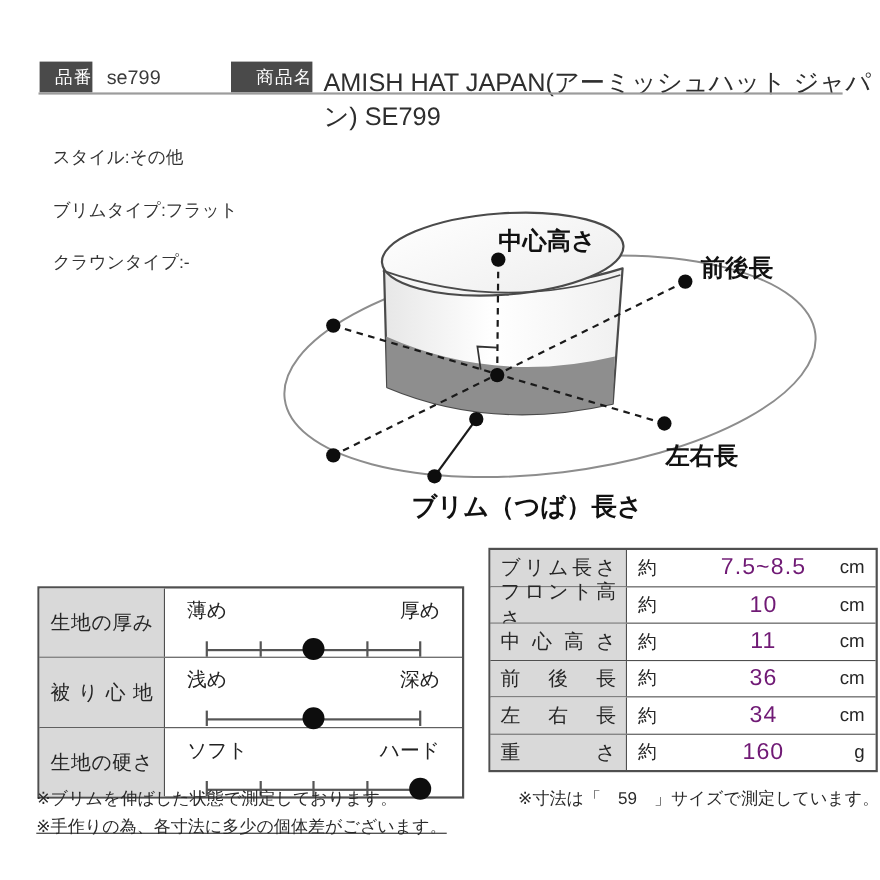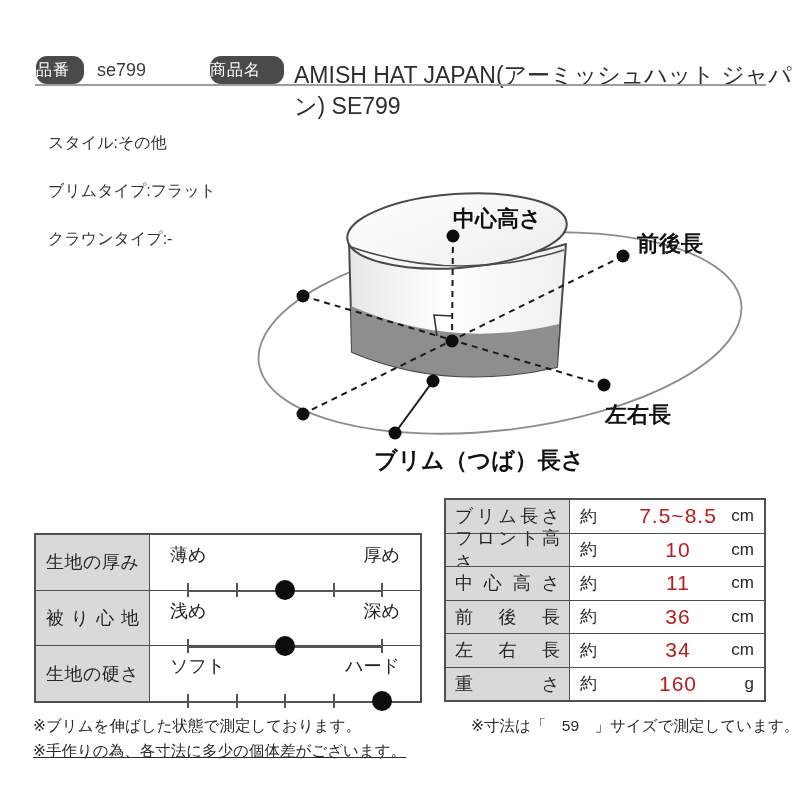--- a/index.html
+++ b/index.html
@@ -4,67 +4,67 @@
 <style>
   html,body{margin:0;padding:0;}
   body{
     width:800px;height:800px;position:relative;background:#ffffff;
     font-family:"Liberation Sans","DejaVu Sans",sans-serif;color:#262626;
     overflow:hidden;
   }
   .abs{position:absolute;}
   
   .tag-box{
-    background:#4a4a4a;color:#ffffff;display:flex;align-items:center;justify-content:flex-start;
-    font-size:16px;letter-spacing:1px;border-radius:11px;
+    background:#4a4a4a;color:#ffffff;display:flex;align-items:center;justify-content:flex-end;
+    font-size:16px;letter-spacing:1px;
   }
   #partno-box{left:36px;top:56px;width:48px;height:28px;}
   #prodname-box{left:210px;top:56px;width:74px;height:28px;}
   #partno-val{left:97px;top:60px;font-size:18px;color:#3a3a3a;}
   #prodname-val{left:294px;top:60px;font-size:23px;color:#2e2e2e;}
   #header-rule{left:35px;top:84px;width:731px;height:2px;background:#9c9c9c;}
   
   #spec-lines{left:48px;top:106px;font-size:16px;color:#333;}
   #spec-lines div{margin-bottom:13px;margin-top:27px;}
   
   #hat-svg{left:228px;top:186px;}
   #hat-svg text{font-weight:bold;fill:#111;}
   
   .feel-table{
-    left:34px;top:533px;width:388px;height:170px;border:2px solid #4f4f4f;
+    left:34px;top:533px;width:388px;height:193px;border:2px solid #4f4f4f;
     box-sizing:border-box;display:flex;flex-direction:column;background:#fff;
   }
   .feel-row{flex:1;display:flex;border-top:1px solid #4f4f4f;min-height:0;}
   .feel-row:first-child{border-top:none;}
   .feel-label{
     width:114px;background:#d9d9d9;border-right:1px solid #4f4f4f;
     display:flex;align-items:center;padding:0 10px;box-sizing:border-box;font-size:18px;
   }
   .feel-label span{width:100%;text-align:justify;text-align-last:justify;}
   .feel-slider-cell{flex:1;position:relative;padding:6px 16px 0;box-sizing:border-box;}
   .minmax{display:flex;justify-content:space-between;font-size:18px;color:#222;padding:2px 4px 0;}
   .slider{position:relative;margin:13px 22px 0;height:20px;}
   .slider::before{content:"";position:absolute;left:0;right:0;top:50%;border-top:2px solid #555;}
   .slider .tick{position:absolute;top:50%;transform:translate(-50%,-50%);width:2px;height:14px;background:#555;}
   .slider .dot{position:absolute;top:50%;transform:translate(-50%,-50%);width:20px;height:20px;border-radius:50%;background:#0d0d0d;}
   
   .size-table{
-    left:444px;top:498px;width:322px;height:204px;border:2px solid #4f4f4f;
+    left:444px;top:498px;width:354px;height:204px;border:2px solid #4f4f4f;
     box-sizing:border-box;display:flex;flex-direction:column;background:#fff;
   }
   .size-row{flex:1;display:flex;border-top:1px solid #4f4f4f;min-height:0;}
   .size-row:first-child{border-top:none;}
   .size-label{
     width:124px;background:#d9d9d9;border-right:1px solid #4f4f4f;
     display:flex;align-items:center;padding:0 9px;box-sizing:border-box;font-size:18px;
   }
   .size-label span{width:100%;text-align:justify;text-align-last:justify;}
   .size-value{flex:1;display:flex;align-items:center;padding:0 10px;box-sizing:border-box;}
   .size-value .approx{font-size:17px;}
-  .size-value .val{flex:1;text-align:center;font-size:21px;letter-spacing:1px;color:#b91c1c;margin-left:41px;}
+  .size-value .val{flex:1;text-align:center;font-size:21px;letter-spacing:1px;color:#701a75;margin-left:41px;}
   .size-value .unit{width:36px;text-align:right;font-size:17px;}
   
   .note{font-size:15.5px;color:#2a2a2a;}
   #note-left-1{left:33px;top:716px;}
   #note-left-2{left:33px;top:741px;text-decoration:underline;}
   #note-right{left:471px;top:716px;}
 </style>
 </head>
 <body>
 

